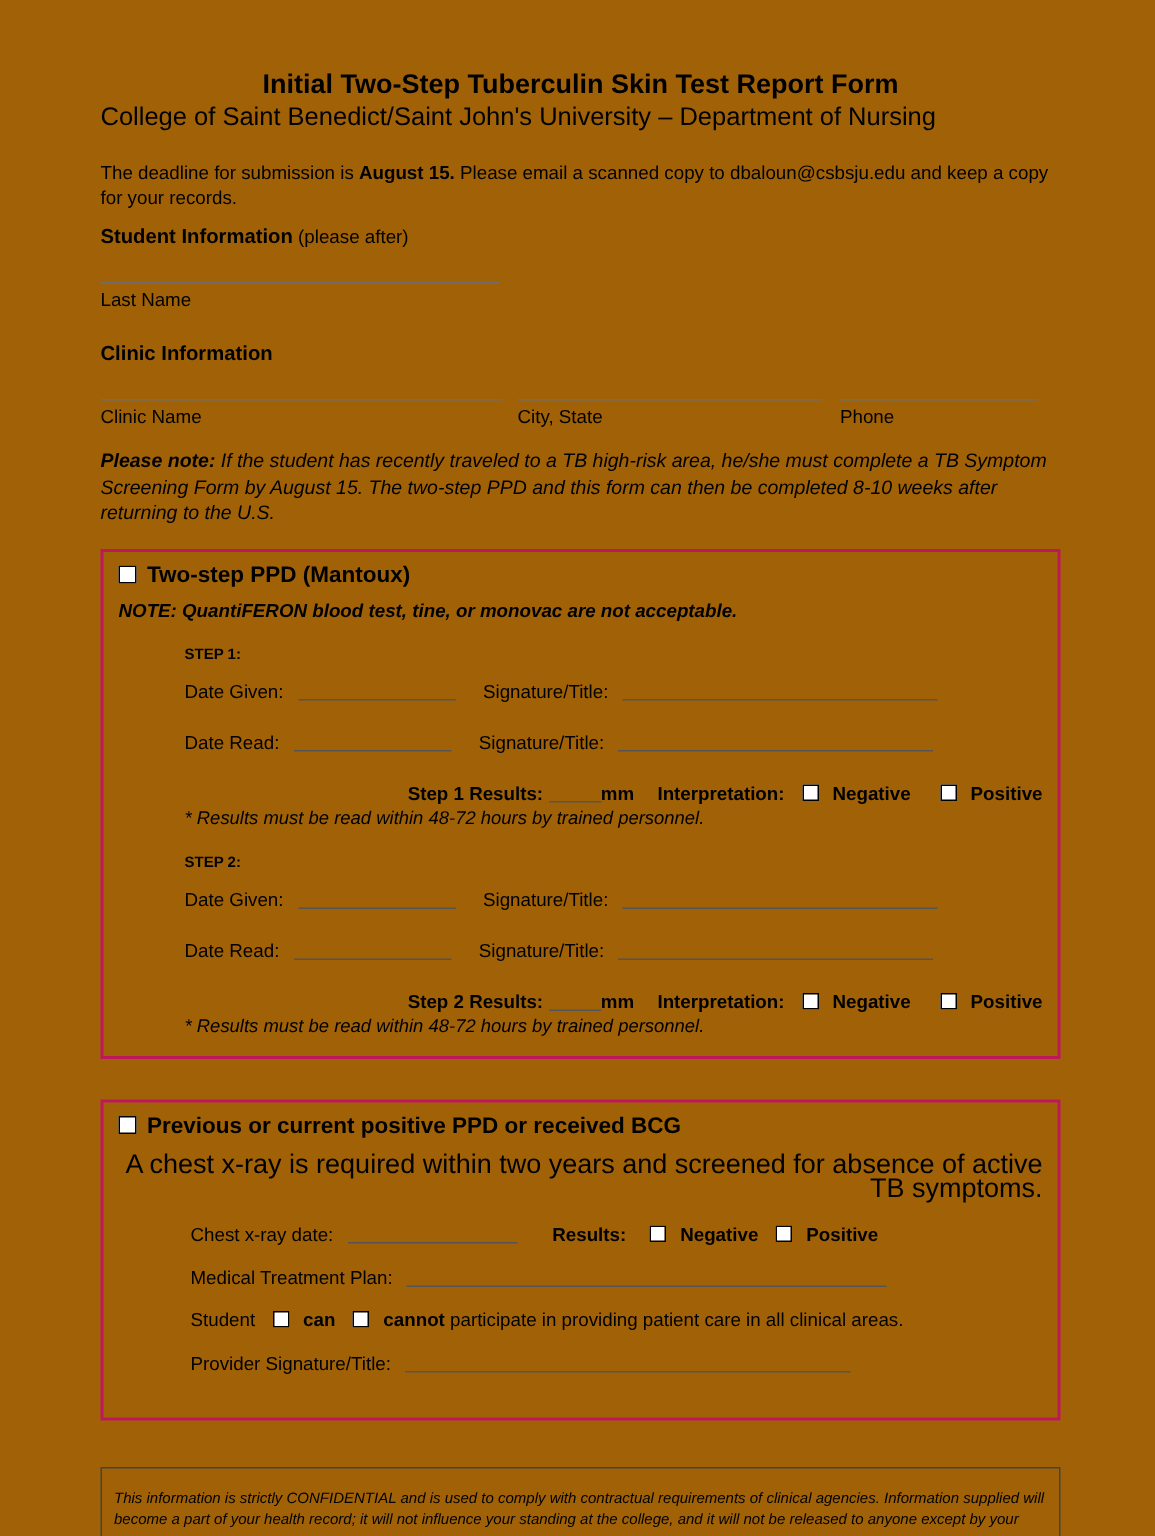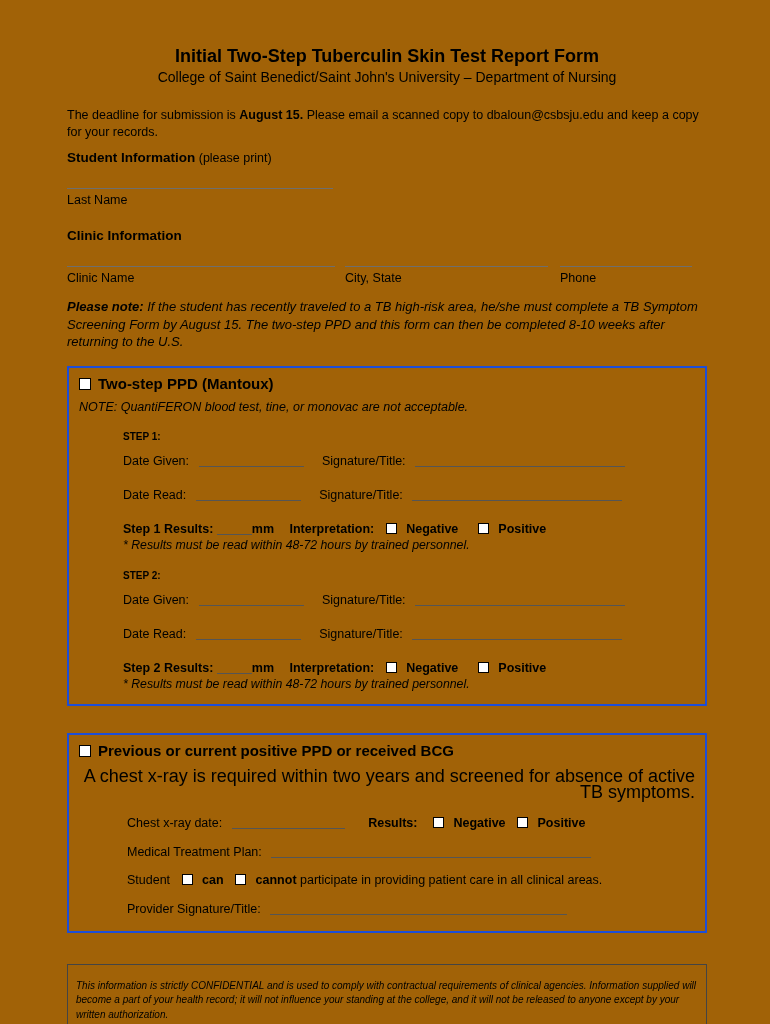--- a/index.html
+++ b/index.html
@@ -3,61 +3,61 @@
 <meta charset="utf-8">
 <style>
   html,body{margin:0;padding:0;background:#e9e9e9;}
   .page{
     width:770px;height:1024px;background:#a16207;margin:0 auto;
     box-sizing:border-box;padding:46px 63px 0 67px;position:relative;
     font-family:"Liberation Sans","DejaVu Sans",sans-serif;color:#000;overflow:hidden;
   }
   .b{font-weight:700;}
   .title{text-align:center;font-size:18px;font-weight:700;line-height:21px;}
-  .subtitle{text-align:center;font-size:14px;line-height:17px;margin-top:2px;}
+  .subtitle{text-align:left;font-size:17px;line-height:17px;margin-top:2px;}
   .deadline{font-size:12.5px;line-height:17px;margin:21px 0 0 0;}
   .sec-heading{margin-top:8px;font-size:13.5px;font-weight:700;line-height:17px;}
   .sec-heading .suffix{font-weight:400;font-size:12.5px;}
   .fields-row{display:flex;margin-top:21px;}
   .field-line{height:0;border-top:1.5px solid #6e6e6e;}
   .field-label{font-size:12.5px;margin-top:4px;line-height:15px;}
   .w266{width:266px;} .w198{width:198px;margin-left:12px;}
   .w268{width:268px;} .w203{width:203px;margin-left:10px;} .w132{width:132px;margin-left:12px;}
   .travel-note{font-style:italic;font-size:13px;line-height:17.5px;margin-top:12px;}
-  .box{border:2px solid #1d4ed8;margin-top:15px;padding:6px 10px 12px 10px;font-size:12.5px;}
+  .box{border:2px solid #be185d;margin-top:15px;padding:6px 10px 12px 10px;font-size:12.5px;}
   .box-title{font-size:15px;font-weight:700;line-height:19px;}
-  .box-note{font-style:italic;margin-top:6px;line-height:16px;}
+  .box-note{font-style:italic;margin-top:6px;line-height:16px;font-weight:bold;}
   .box-intro{margin-top:8px;line-height:16px;font-size:18px;text-align:right;}
   .indent1{margin-left:44px;}
   .indent2{margin-left:48px;}
   .step-heading{font-weight:700;font-size:10px;margin-top:14px;line-height:16px;}
   .row{margin-top:8px;line-height:16px;white-space:nowrap;}
   .row.gap-lg{margin-top:18px;}
-  .row.results{font-weight:700;margin-top:18px;}
+  .row.results{font-weight:700;margin-top:18px;text-align:right;}
   .footnote{font-style:italic;font-size:12.3px;margin-top:1px;line-height:15px;}
   .blank{display:inline-block;height:12px;border-bottom:1px solid #555;vertical-align:-2px;}
   .bw105{width:105px;} .bw113{width:113px;} .bw210{width:210px;} .bw35{width:35px;}
   .bw320{width:320px;} .bw297{width:297px;}
   .cbx{display:inline-block;width:11px;height:11px;box-sizing:border-box;border:1.6px solid #000;vertical-align:-1px;background:#fff;}
   .cbx.lg{width:12px;height:12px;vertical-align:-1.5px;margin-right:7px;}
   .ml6{margin-left:6px;} .ml8{margin-left:8px;} .ml12{margin-left:12px;} .ml15{margin-left:15px;} .ml16{margin-left:16px;} .ml20{margin-left:20px;}
   .conf-box{border:1.2px solid #444;margin-top:31px;padding:14px 8px 6px 8px;
     font-style:italic;font-size:10px;line-height:14.8px;}
 </style>
 </head>
 <body>
 
 <div class="page">
 
   <div class="title">Initial Two-Step Tuberculin Skin Test Report Form</div>
   <div class="subtitle">College of Saint Benedict/Saint John's University – Department of Nursing</div>
 
   <p class="deadline"><span>The deadline for submission is </span><span class="b">August 15.</span><span> Please email a scanned copy to dbaloun@csbsju.edu and keep a copy for your records.</span></p>
 
-  <div class="sec-heading"><span>Student Information</span><span class="suffix"> (please print)</span></div>
+  <div class="sec-heading"><span>Student Information</span><span class="suffix"> (please after)</span></div>
 
   <div class="fields-row">
     <div class="field w266">
       <div class="field-line"></div>
       <div class="field-label">Last Name</div>
     </div>
   </div>
 
   <div class="sec-heading" style="margin-top:19px;">Clinic Information</div>
 
@@ -126,21 +126,21 @@
         <span class="ml12">Interpretation:</span>
         <span class="cbx ml8"></span>
         <span class="ml6">Negative</span>
         <span class="cbx ml16"></span>
         <span class="ml6">Positive</span>
       </div>
       <div class="footnote">* Results must be read within 48-72 hours by trained personnel.</div>
     </div>
   </div>
 
-  <div class="box" style="margin-top:27px;padding-bottom:14px;">
+  <div class="box" style="margin-top:27px;padding-bottom:28px;">
     <div class="box-title"><span class="cbx lg"></span><span>Previous or current positive PPD or received BCG</span></div>
     <div class="box-intro">A chest x-ray is required within two years and screened for absence of active TB symptoms.</div>
 
     <div class="indent2">
       <div class="row" style="margin-top:15px;">
         <span>Chest x-ray date:</span>
         <span class="blank bw113 ml6"></span>
         <span class="b ml20">Results:</span>
         <span class="cbx ml12"></span>
         <span class="b ml6">Negative</span>

